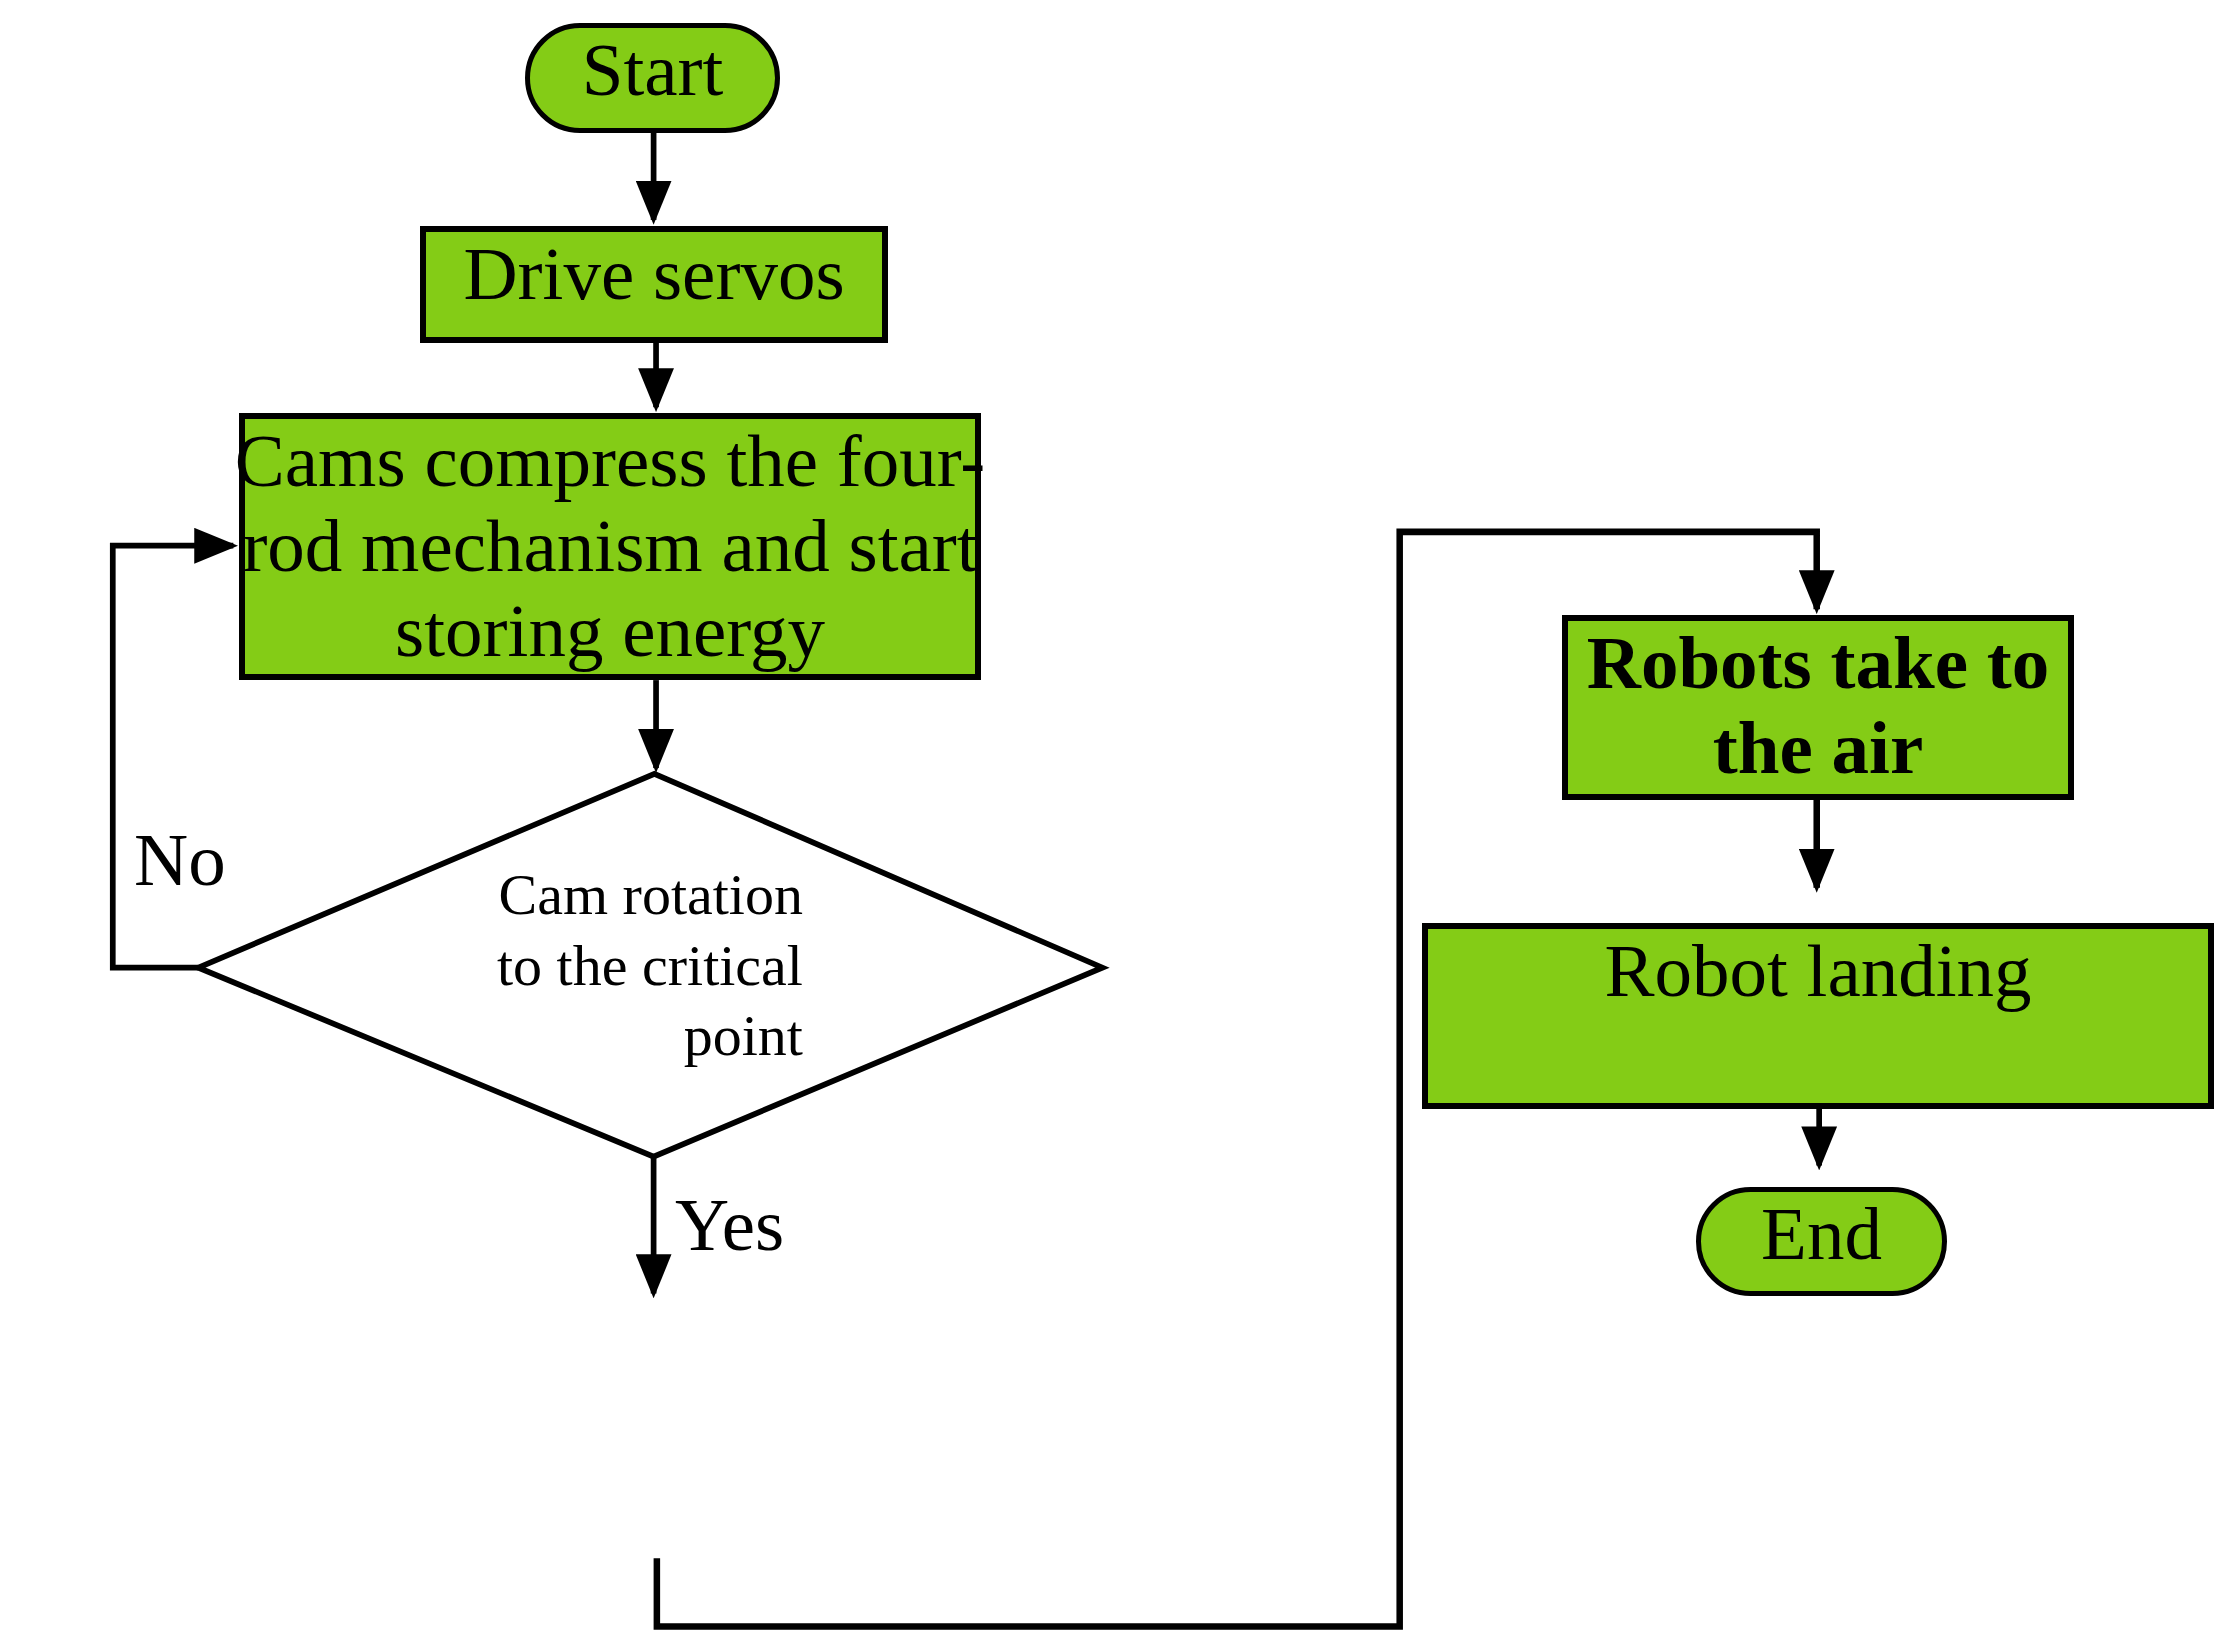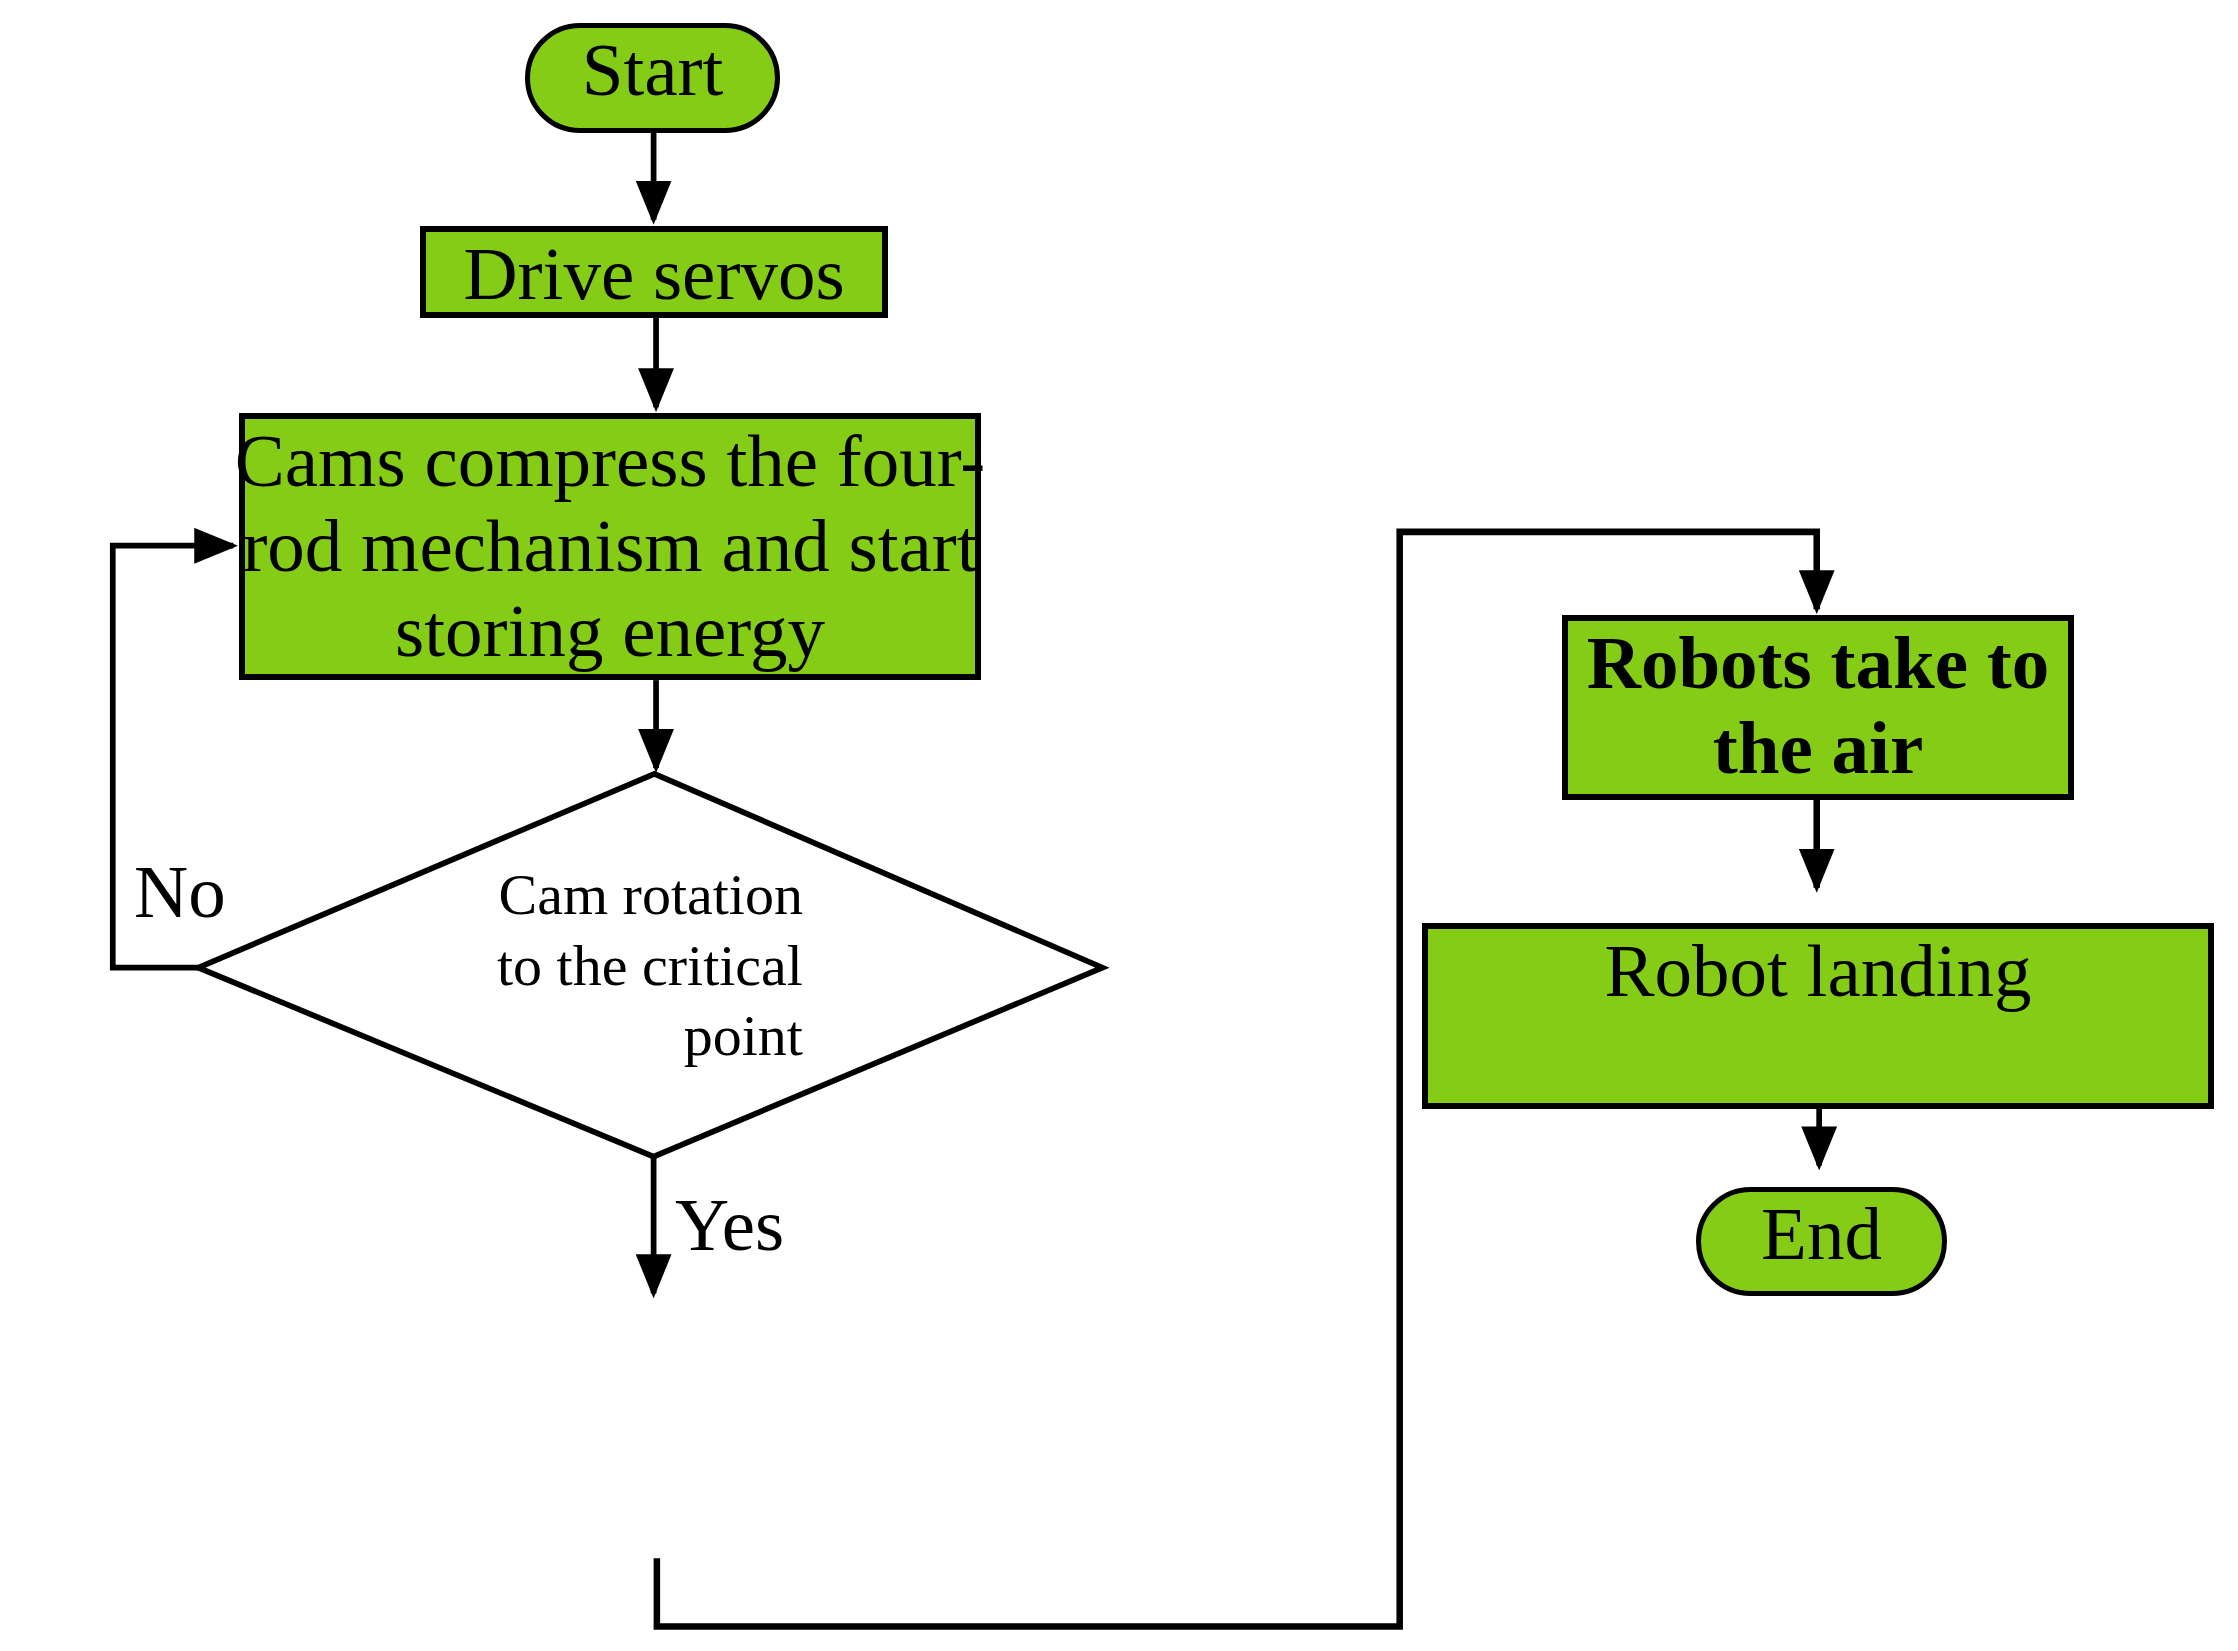--- a/index.html
+++ b/index.html
@@ -42,37 +42,37 @@
     <path d="M2230,982 L2230,1090" stroke="#000" stroke-width="8" fill="none" marker-end="url(#arrow)"></path>
     <path d="M2233,1325 L2233,1431" stroke="#000" stroke-width="7" fill="none" marker-end="url(#arrow)"></path>
 
     <polygon points="803,950 1353,1188 802,1420 243,1188" fill="#ffffff" stroke="#000000" stroke-width="7"></polygon>
   </svg>
 
   <div class="node terminator" style="left:525px; top:23px; width:255px; height:110px;">
     <span>Start</span>
   </div>
 
-  <div class="node" style="left:420px; top:226px; width:468px; height:92px;">
+  <div class="node" style="left:420px; top:226px; width:468px; height:117px;">
     <span>Drive servos</span>
   </div>
 
   <div class="node" style="left:239px; top:413px; width:742px; height:267px;">
     <span>Cams compress the four-
 rod mechanism and start
 storing energy</span>
   </div>
 
   <div class="naked-label" style="left:365px; top:829px; width:570px; height:274px;">
     <span>Cam rotation
 to the critical
 point</span>
   </div>
 
-  <div class="edge-label" style="left:134px; top:851px;">No</div>
+  <div class="edge-label" style="left:134px; top:819px;">No</div>
 
   <div class="edge-label" style="left:675px; top:1184px;">Yes</div>
 
 
   <div class="node" style="left:1562px; top:615px; width:512px; height:185px;font-weight:bold;">
     <span>Robots take to
 the air</span>
   </div>
 
   <div class="node" style="left:1422px; top:894px; width:792px; height:186px;margin-top:29px;">

